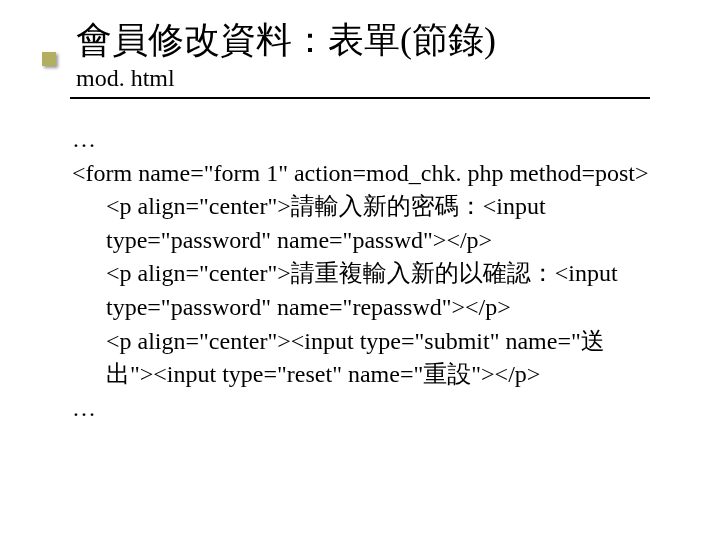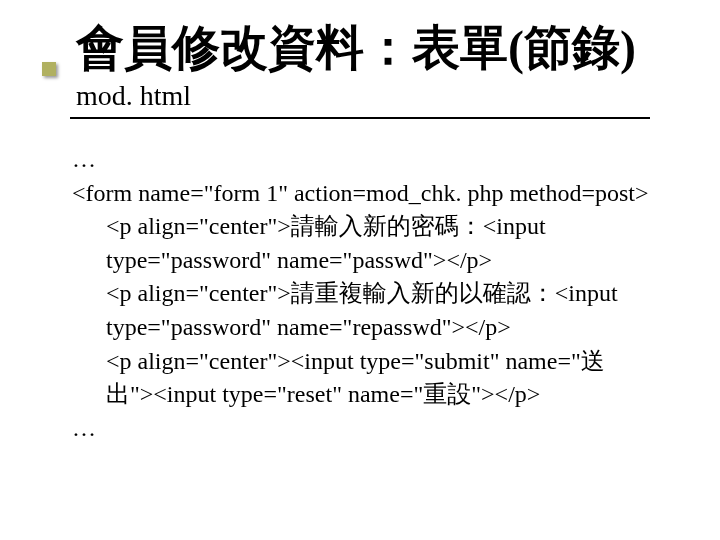--- a/index.html
+++ b/index.html
@@ -12,28 +12,28 @@
     padding: 18px 0 0 0;
     overflow: hidden;
   }
   .slide {
     padding: 0 70px 0 70px;
   }
   .title-block {
     margin-bottom: 24px;
   }
   .title-line1 {
-    font-size: 48px;
-    font-weight: bold;
+    font-size: 36px;
+    font-weight: normal;
     line-height: 1.25;
     position: relative;
     padding-left: 6px;
   }
   .title-line2 {
-    font-size: 28px;
+    font-size: 24px;
     font-weight: normal;
     line-height: 1.25;
     border-bottom: 2px solid #000;
     padding-bottom: 4px;
     padding-left: 6px;
     display: inline-block;
     width: 100%;
   }
   .bullet-box {
     position: absolute;

